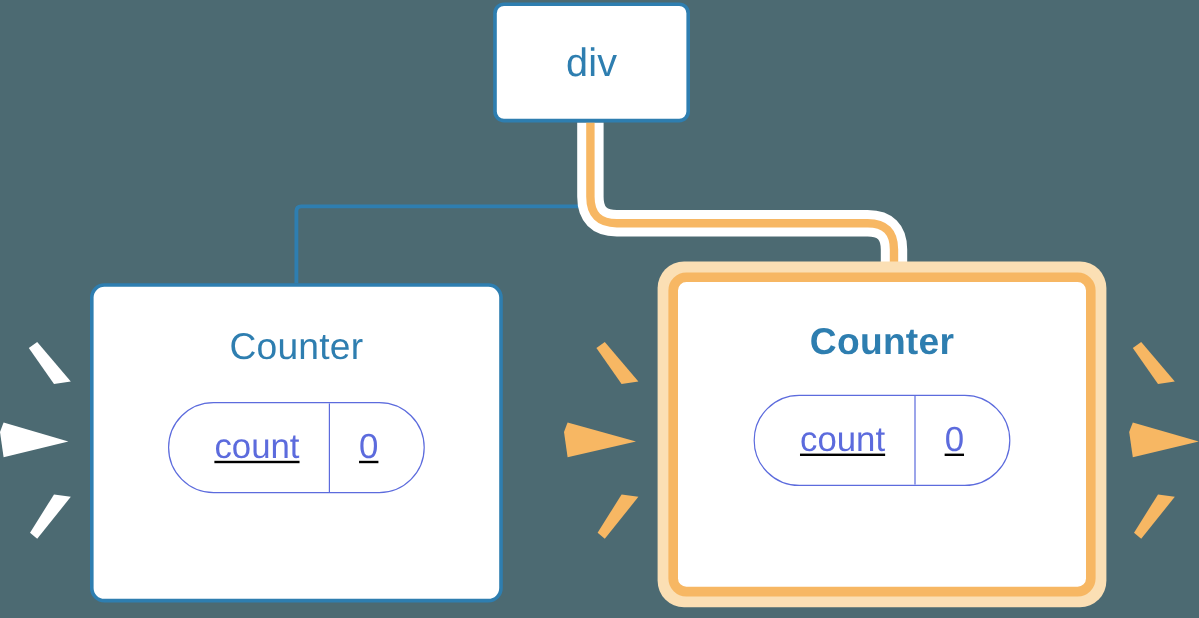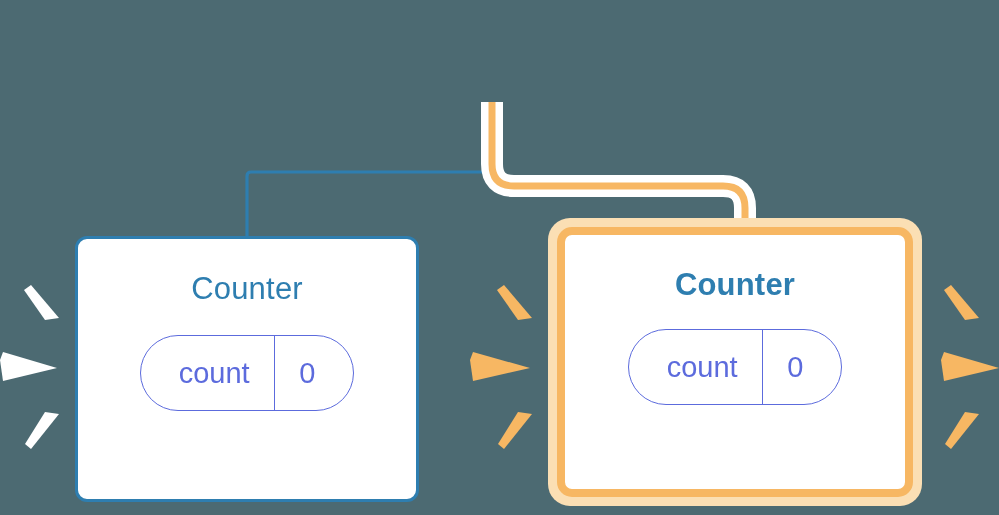--- a/index.html
+++ b/index.html
@@ -102,20 +102,21 @@
   }
 
   
   .state-pill {
     display: flex;
     align-items: stretch;
     border: 1.6px solid #5c6bdd;
     border-radius: 999px;
     height: 74px;
     overflow: hidden;
+    text-decoration: underline;
   }
   .pill-left {
     display: flex;
     align-items: center;
     justify-content: center;
     padding: 0 24px 0 38px;
     font-size: 29px;
     color: #5c6bdd;
   }
   .pill-divider {
@@ -162,20 +163,23 @@
       <polygon points="498,444 504,449 532,414 518,412"></polygon>
     </g>
 
     <g fill="#f7b763">
       <polygon points="944,290 951,285 979,318 965,320"></polygon>
       <polygon points="941,360 944,352 999,368 944,381"></polygon>
       <polygon points="945,444 951,449 979,414 965,412"></polygon>
     </g>
   </svg>
 
+  <div class="node node-div">
+    <span class="node-title">div</span>
+  </div>
 
   <div class="node node-counter-left">
     <span class="counter-title">Counter</span>
 
     <div class="pill-wrap-left">
       <div class="state-pill">
         <span class="pill-left">count</span>
         <span class="pill-divider"></span>
         <span class="pill-right">0</span>
       </div>

